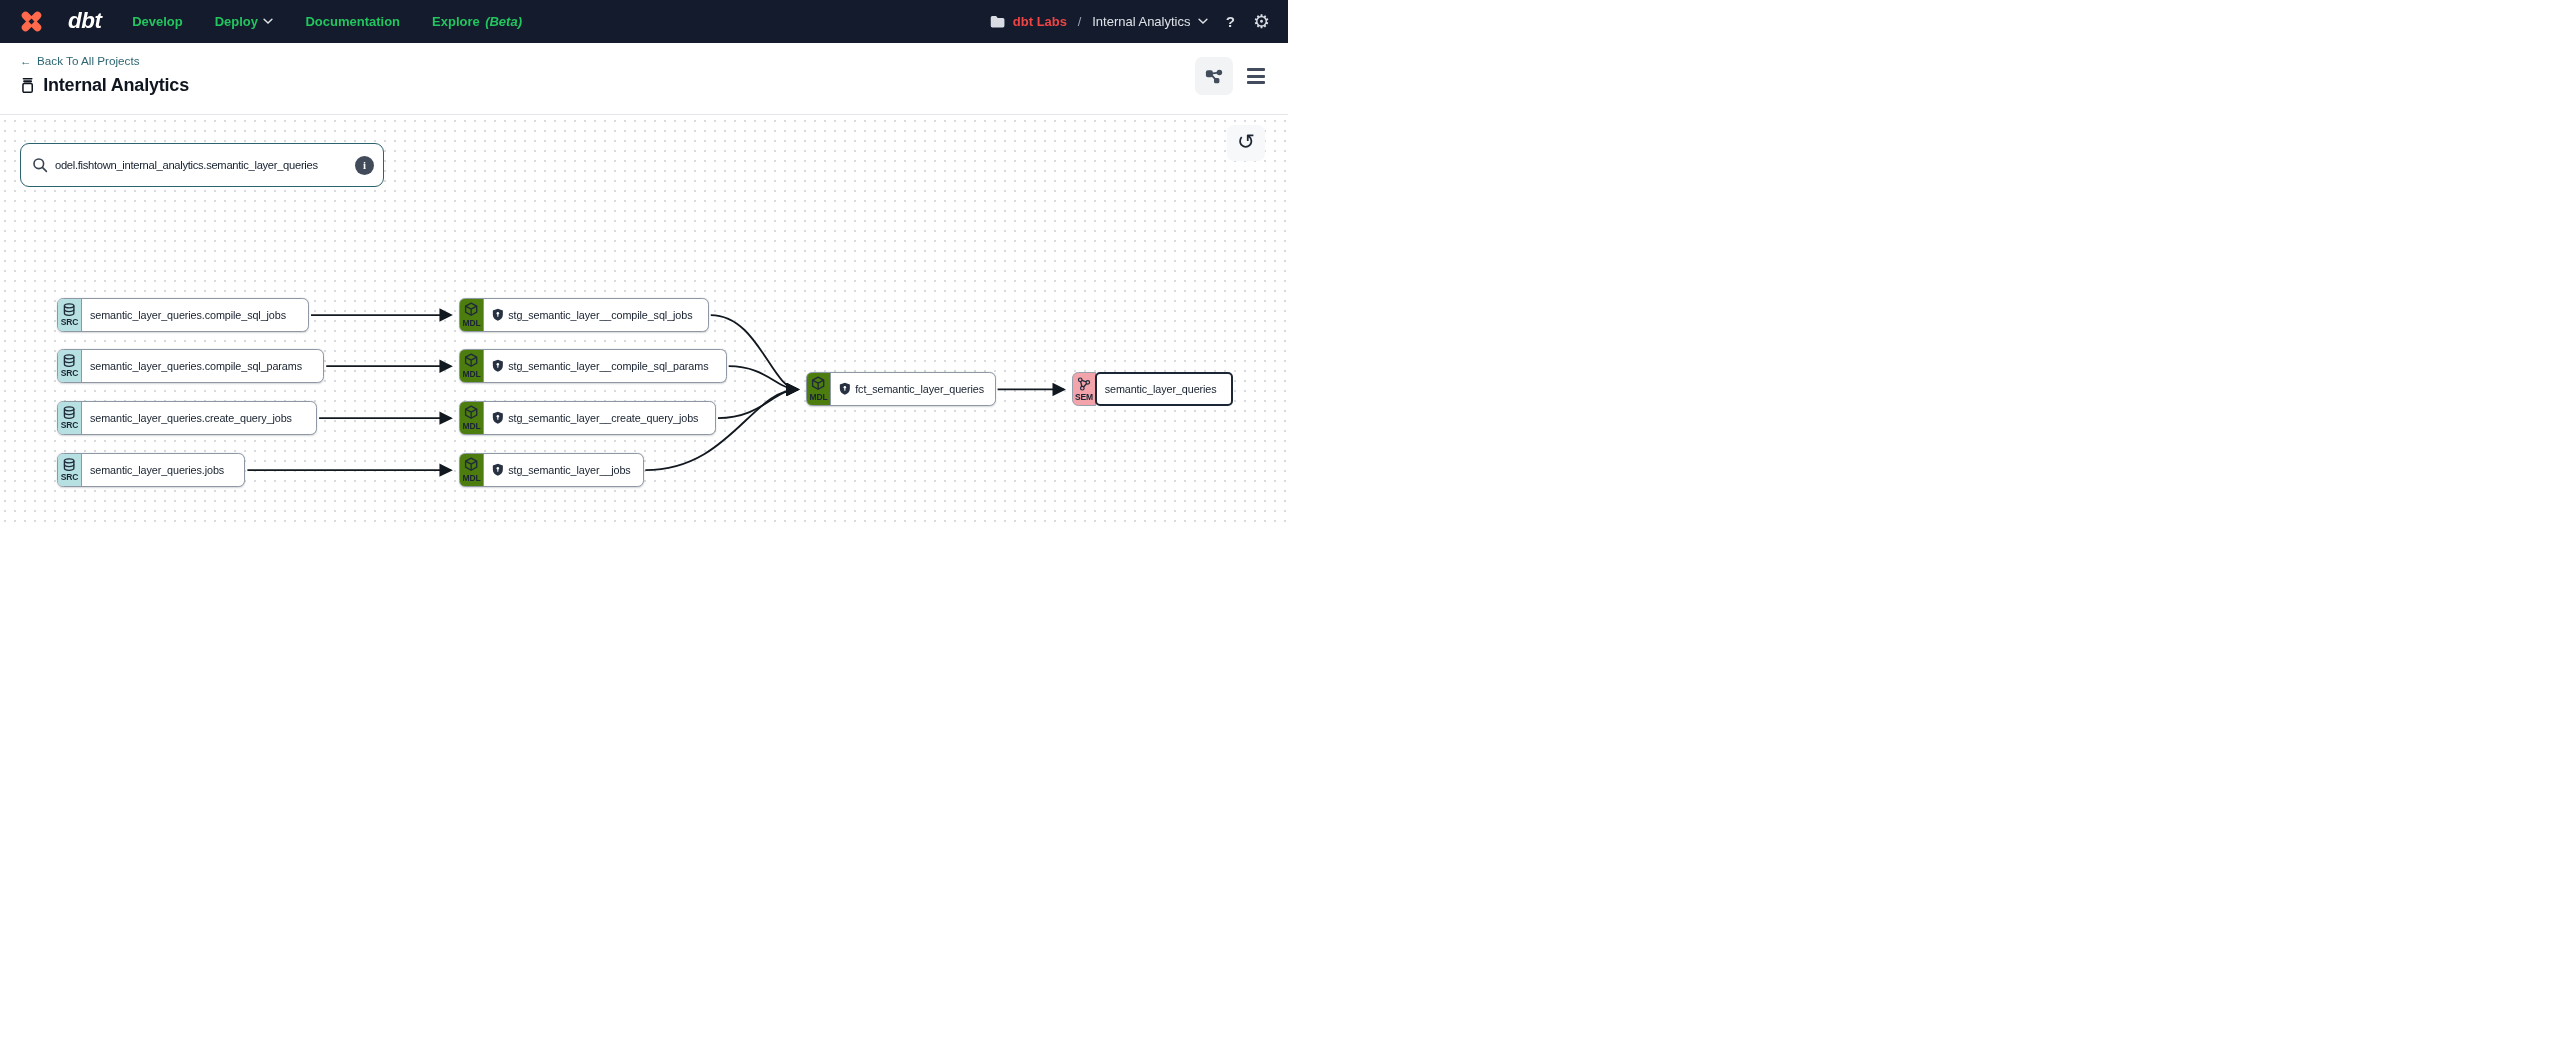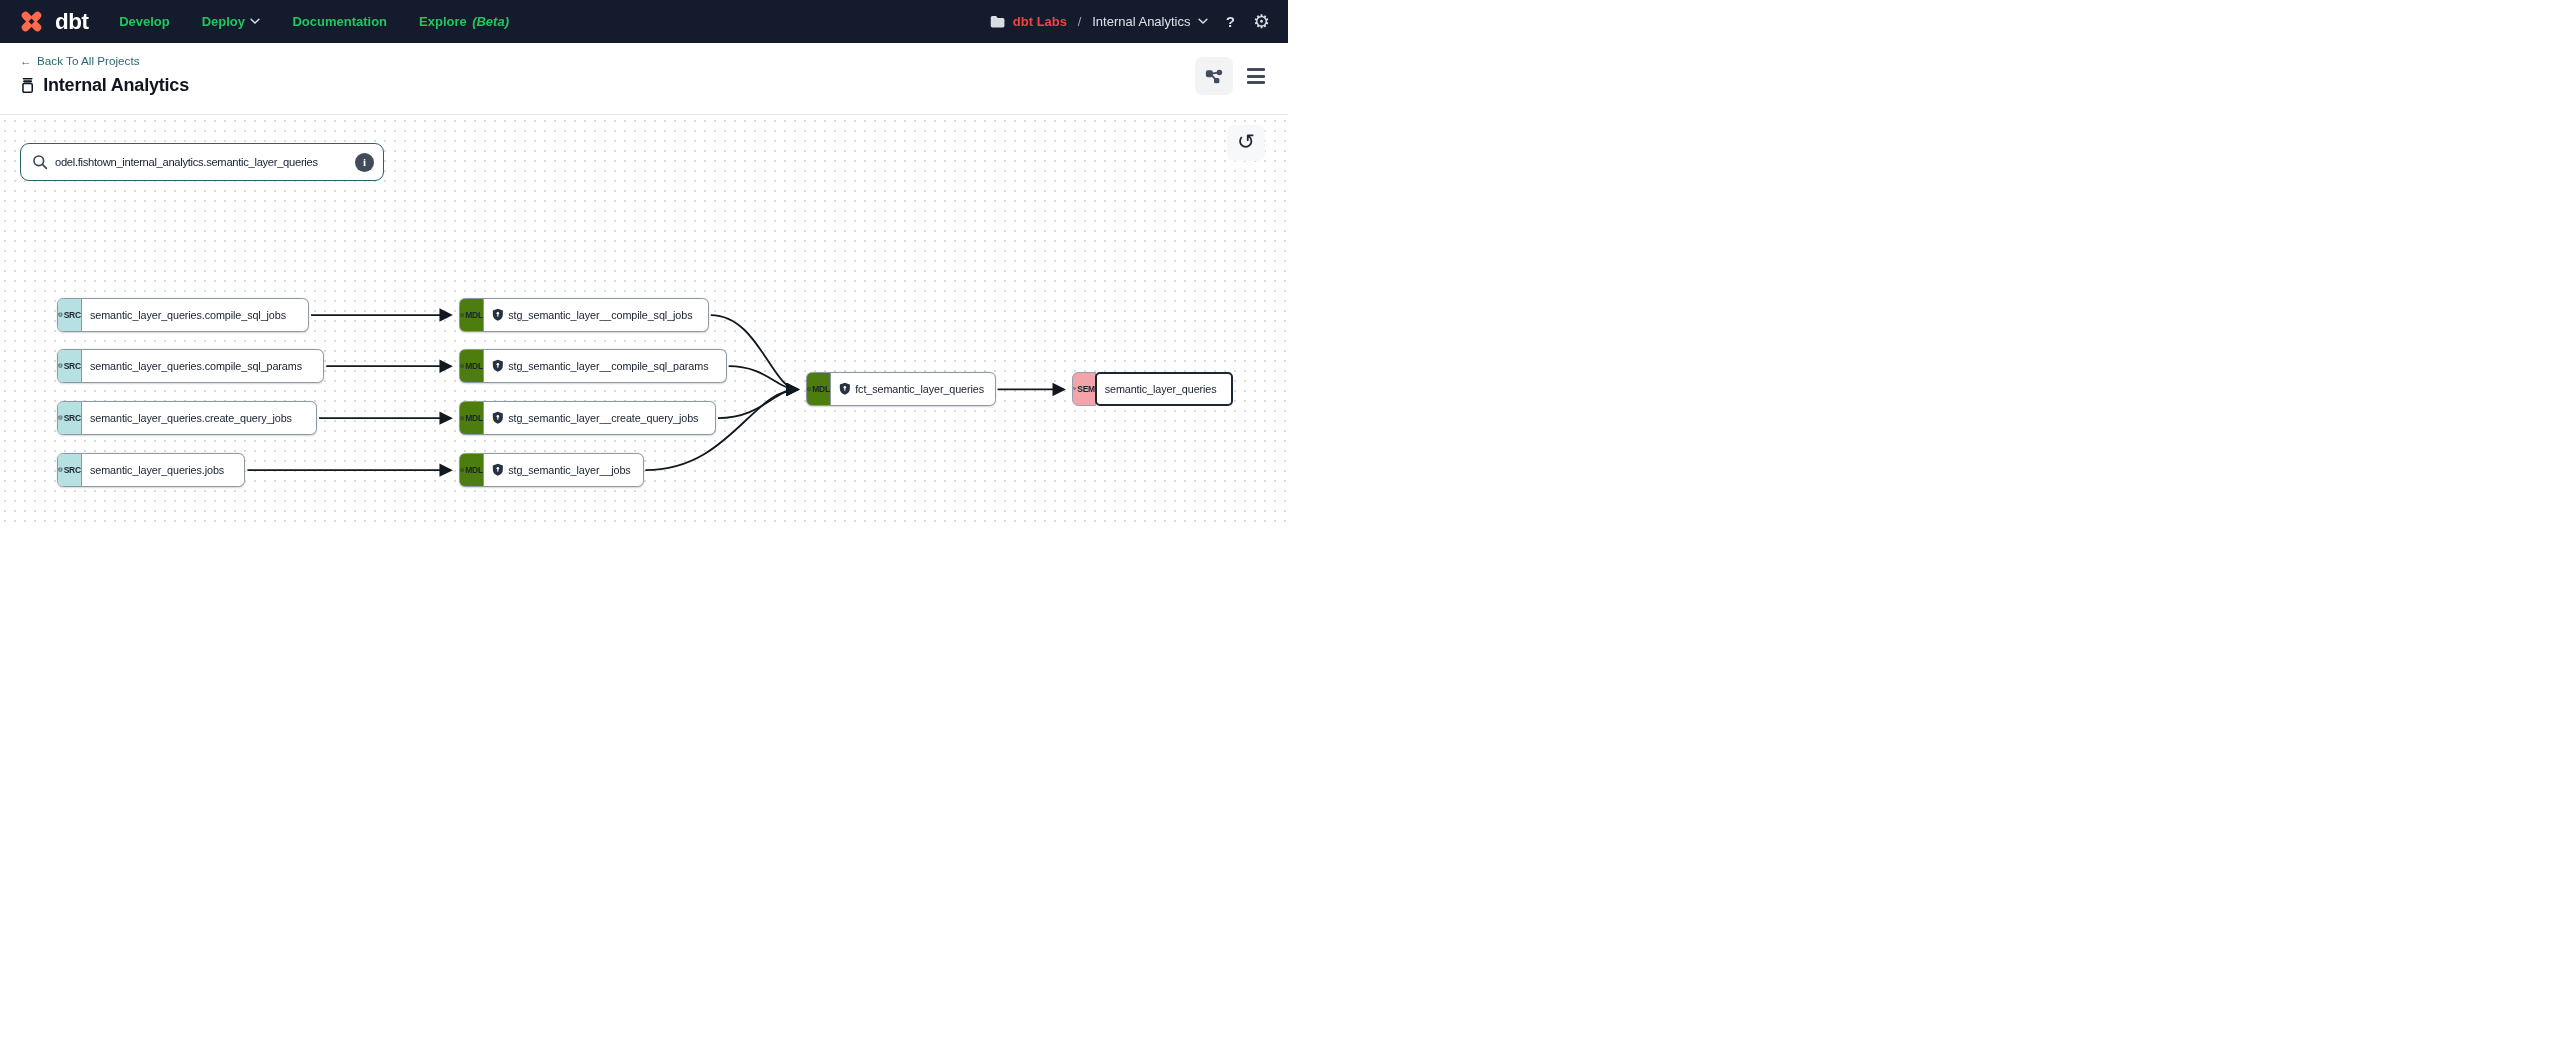--- a/index.html
+++ b/index.html
@@ -3,21 +3,21 @@
 <meta charset="utf-8">
 <style>
   * { margin:0; padding:0; box-sizing:border-box; }
   body { font-family:"Liberation Sans", sans-serif; background:#fff; }
   .app { position:relative; width:1288px; height:523px; overflow:hidden; background:#fff; }
 
   
   .nav { position:absolute; top:0; left:0; width:100%; height:43px; background:#131b2c;
          display:flex; align-items:center; padding:0 18px; color:#dfe3e8; }
   .nav-left { display:flex; align-items:center; gap:0; }
-  .logo { display:flex; align-items:flex-end; gap:10px; margin-right:30.5px; cursor:pointer; }
+  .logo { display:flex; align-items:flex-start; gap:23px; margin-right:30.5px; cursor:pointer;font-style:italic; }
   .logo-text { color:#fff; font-weight:bold; font-size:22.4px; letter-spacing:-0.4px; }
   .nav-item { font-size:13px; font-weight:600; color:#22c55e; margin-right:32px;
               display:flex; align-items:center; gap:5.4px; cursor:pointer; white-space:nowrap; }
   .nav-item .beta { font-style:italic; }
   .nav-right { margin-left:auto; display:flex; align-items:center; gap:9px; }
   .acct { display:flex; align-items:center; gap:7.2px; font-size:13px; }
   .acct .bold { font-weight:700; color:#ef4444; }
   .acct .sep { color:#9aa2b1; margin:0 3.6px; }
   .caret { width:10px; height:6.3px; }
   .nav-icon { color:#d9dde3; margin-left:9px; cursor:pointer; display:flex; align-items:center; }
@@ -35,38 +35,38 @@
   .btn-lineage { width:38px; height:38px; background:#f1f3f5; border:none; border-radius:7.2px;
                  display:flex; align-items:center; justify-content:center; cursor:pointer; }
   .btn-list { background:none; border:none; cursor:pointer; display:flex; flex-direction:column; gap:3.6px; }
   .btn-list span { display:block; width:18px; height:2.9px; background:#424c5c; border-radius:0.9px; }
 
   
   .canvas { position:absolute; top:116px; left:0; width:1288px; height:408px; background:#fff;
             background-image:radial-gradient(circle,#d7dade 1px, transparent 1px);
             background-size:10px 10px; }
 
-  .search-box { position:absolute; left:20px; top:27px; width:364px; height:38px; background:#fff;
+  .search-box { position:absolute; left:20px; top:27px; width:364px; height:44px; background:#fff;
                 border:1.8px solid #2a626e; border-radius:9px; display:flex; align-items:center;
                 padding:0 9px 0 10.8px; gap:7.2px; }
   .search-text { flex:1; font-size:11.2px; letter-spacing:-0.3px; color:#15202f; white-space:nowrap;
                  overflow:hidden; text-decoration:underline dotted #e0532f; text-decoration-thickness:1.8px;
                  text-underline-offset:2.7px; outline:none; }
   .info-dot { width:19px; height:19px; border-radius:50%; background:#414b5a; color:#fff;
               font-size:10.8px; font-weight:700; font-family:"Liberation Serif", serif;
               display:flex; align-items:center; justify-content:center; cursor:pointer; flex:0 0 auto; }
   .reset-btn { position:absolute; right:23px; top:9px; width:38px; height:36px; background:#f7f8f9;
                border:none; border-radius:7.2px; color:#1f2633; font-size:21.5px; line-height:1;
                display:flex; align-items:center; justify-content:center; cursor:pointer; }
 
   
   .node { position:absolute; height:34px; display:flex; background:#fff; border:1.3px solid #8e98a4;
           border-radius:6.3px; box-shadow:0 0.9px 1.8px rgba(20,30,45,.18); cursor:pointer; }
   .badge { width:24px; flex:0 0 24px; border-right:1.3px solid #8e98a4; border-radius:4.5px 0 0 4.5px;
-           display:flex; flex-direction:row; align-items:center; justify-content:center; gap:0.9px; }
+           display:flex; flex-direction:column; align-items:center; justify-content:center; gap:0.9px; }
   .badge span { font-size:8.5px; font-weight:600; color:#1b2533; letter-spacing:-0.2px; }
   .nlabel { flex:1; display:flex; align-items:center; gap:4.5px; padding:0 7.2px 0 8px;
             font-size:10.8px; letter-spacing:-0.1px; color:#16202e; white-space:nowrap; overflow:hidden; }
   .node.SRC .badge { background:#b7e0e2; }
   .node.MDL .badge { background:#4d7c0f; }
   .node.SEM { border:none; box-shadow:none; background:none; }
   .node.SEM .badge { background:#f2a4aa; border:1.3px solid #97a0ac; border-radius:6.3px 0 0 6.3px; }
   .node.SEM .nlabel { background:#fff; border:2.2px solid #1c2736; border-radius:5px; margin-left:-1.3px; }
 
   #edges { position:absolute; left:0; top:0; pointer-events:none; }

